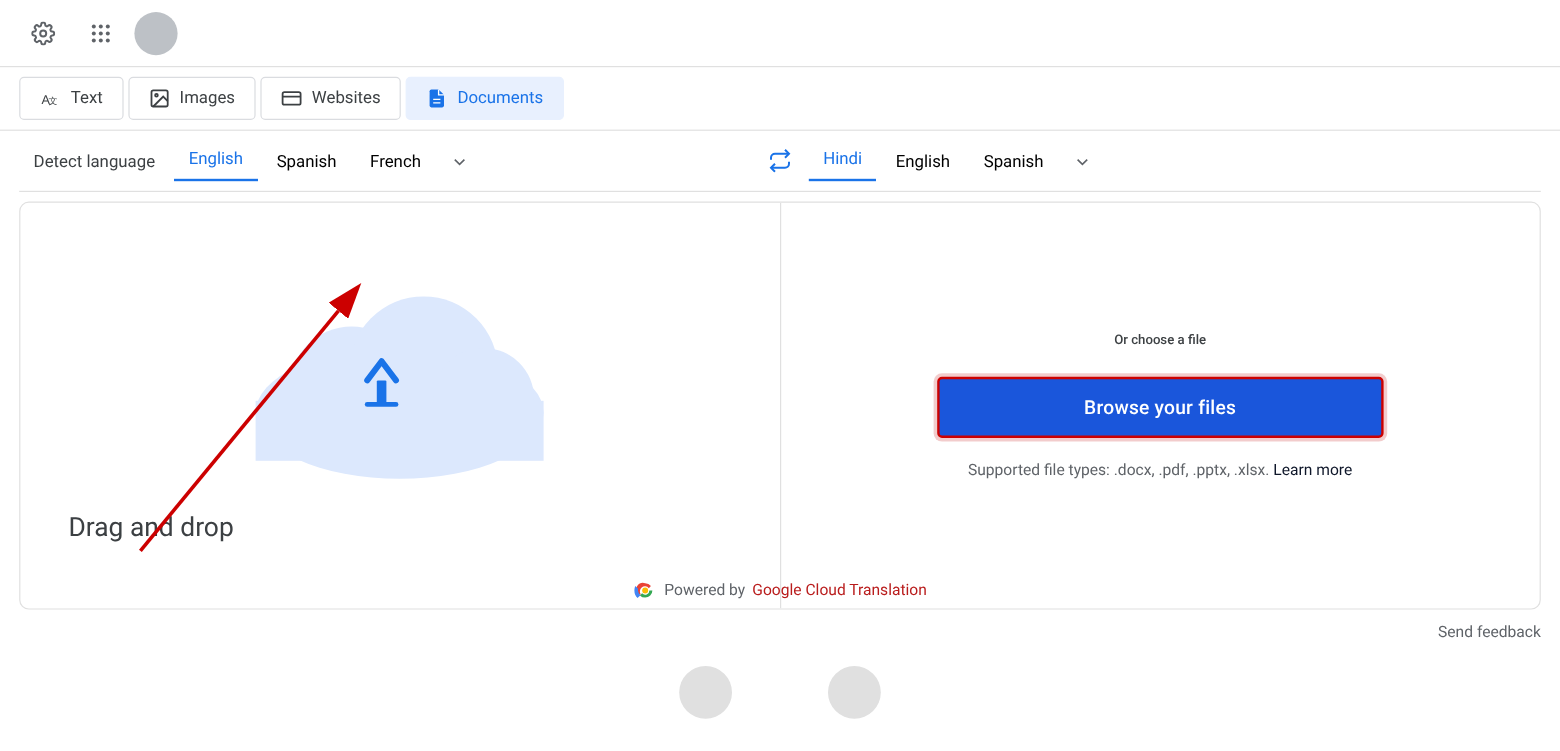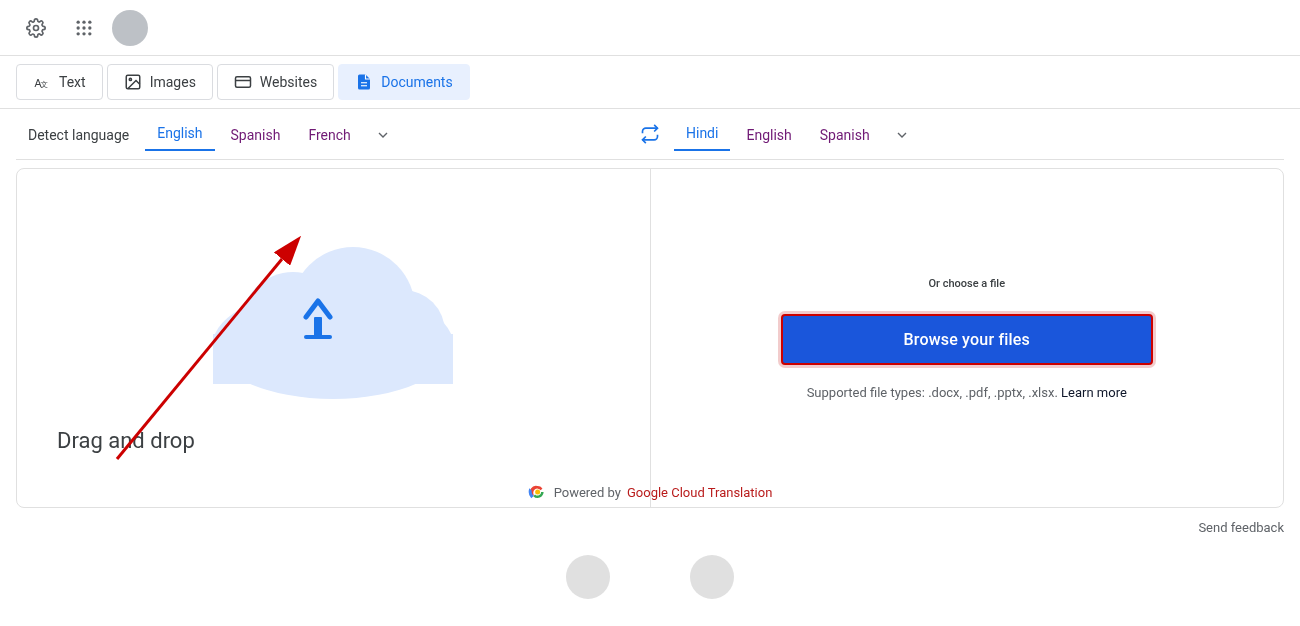--- a/index.html
+++ b/index.html
@@ -106,21 +106,21 @@
     }
     .lang-group {
       display: flex;
       align-items: flex-end;
       gap: 4px;
       flex: 1;
     }
     .lang-option {
       padding: 8px 12px;
       font-size: 14px;
-      color: #701a75;
+      color: #000000;
       cursor: pointer;
       border-radius: 4px;
       border: none;
       background: transparent;
       font-family: inherit;
     }
     .lang-option.active {
       color: #1a73e8;
       border-bottom: 2px solid #1a73e8;
       border-radius: 0;

